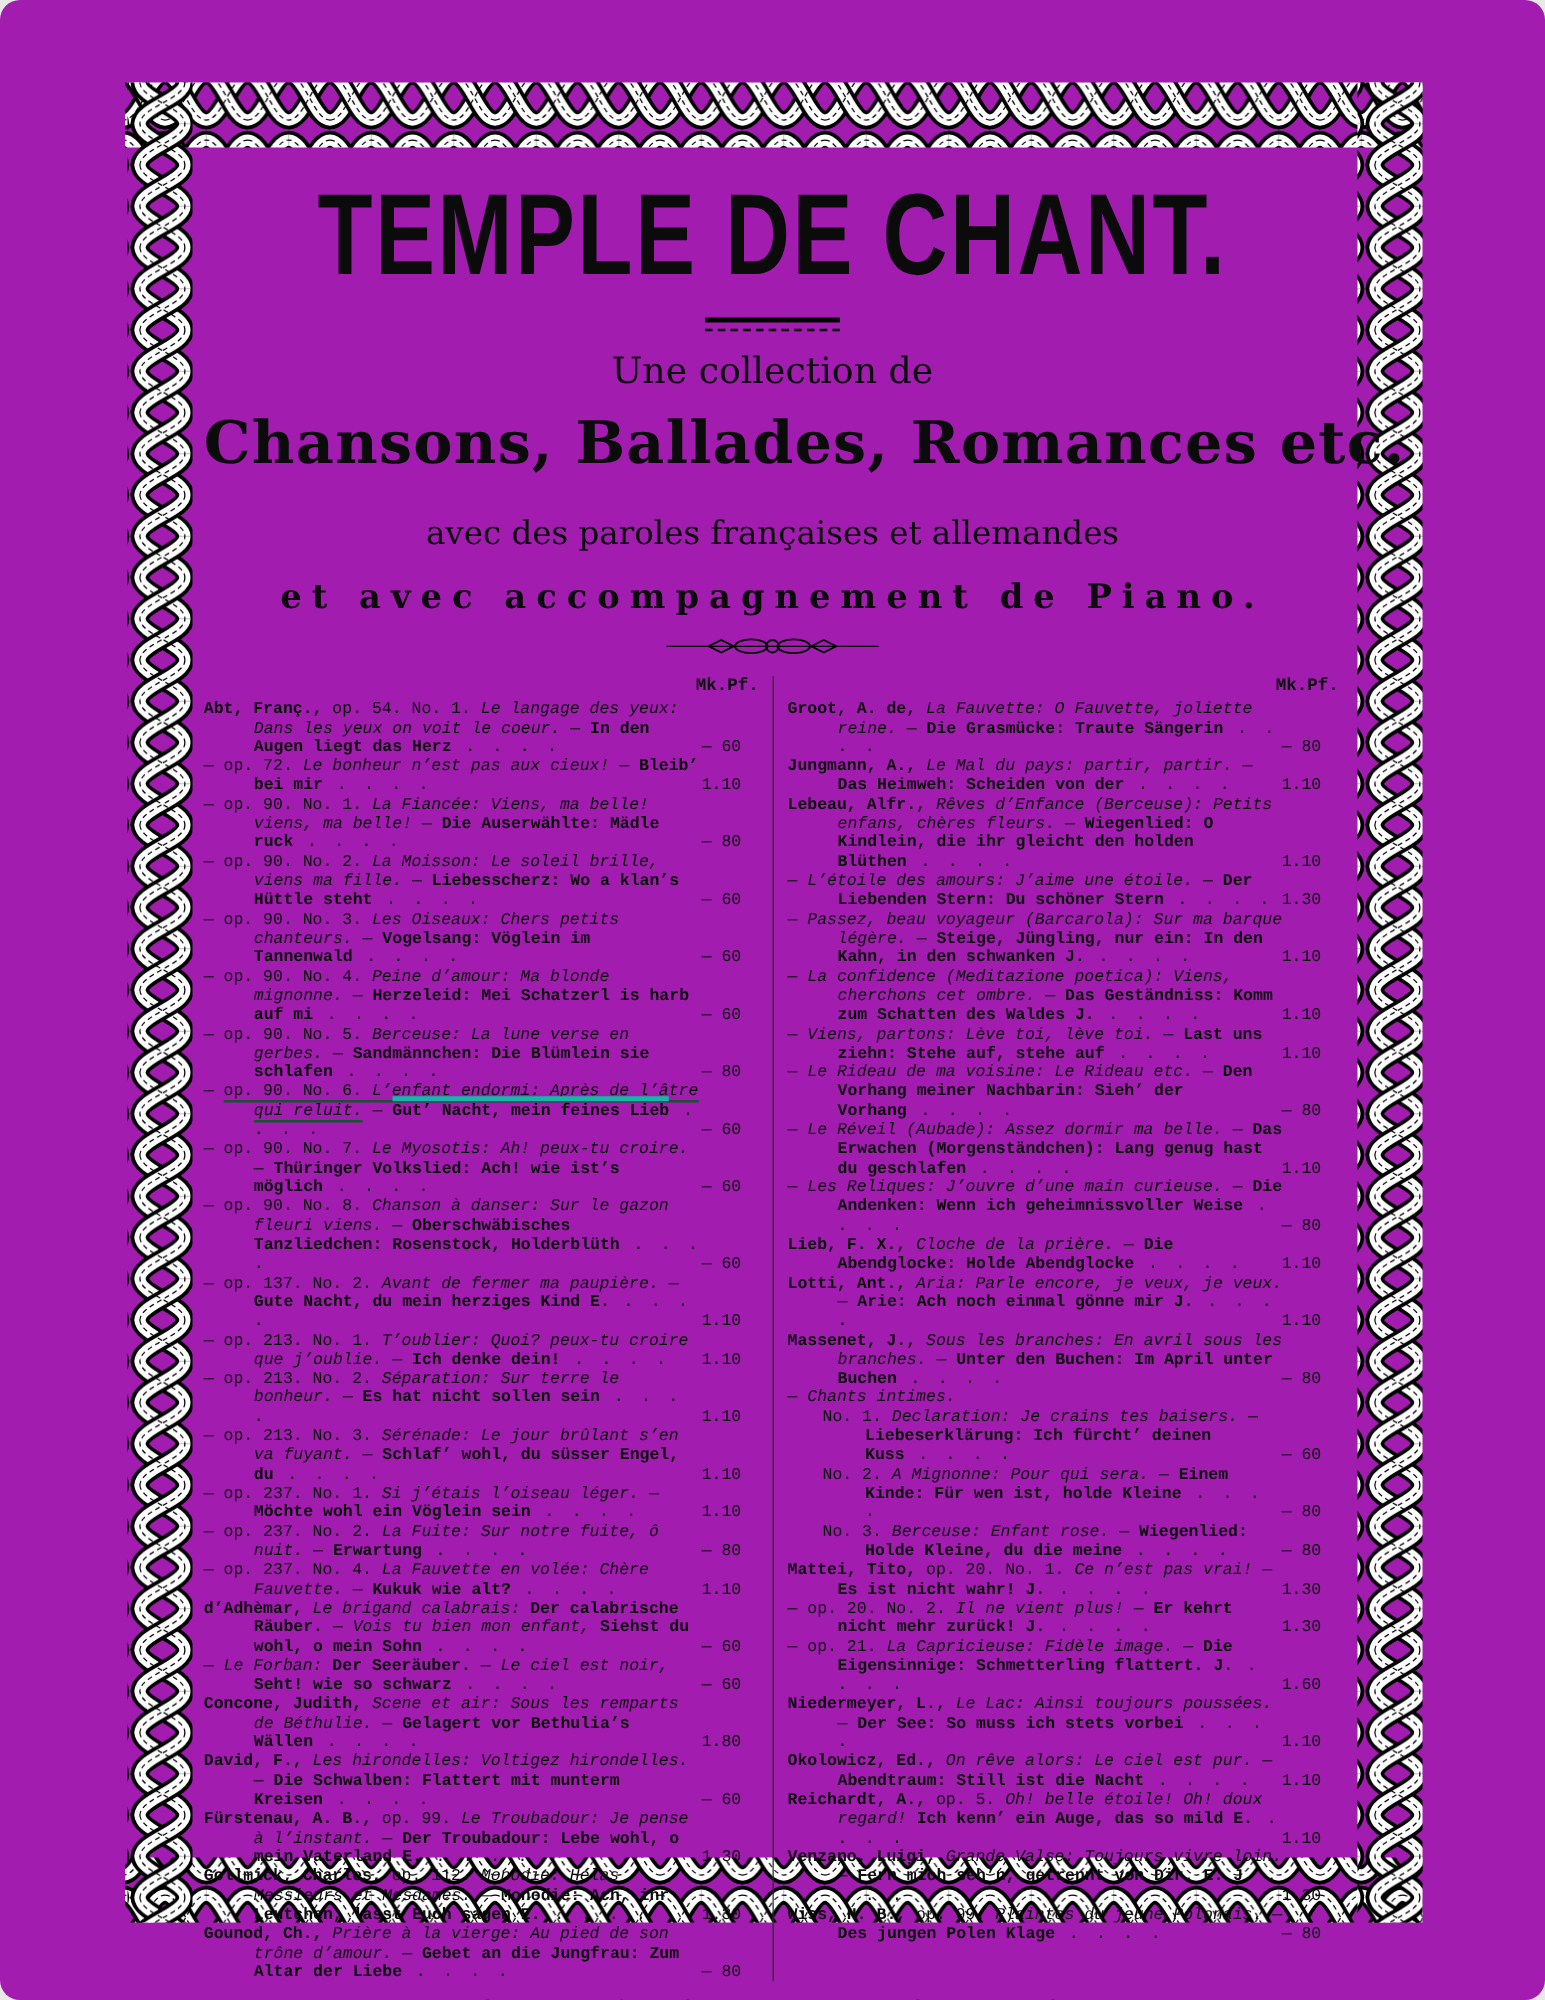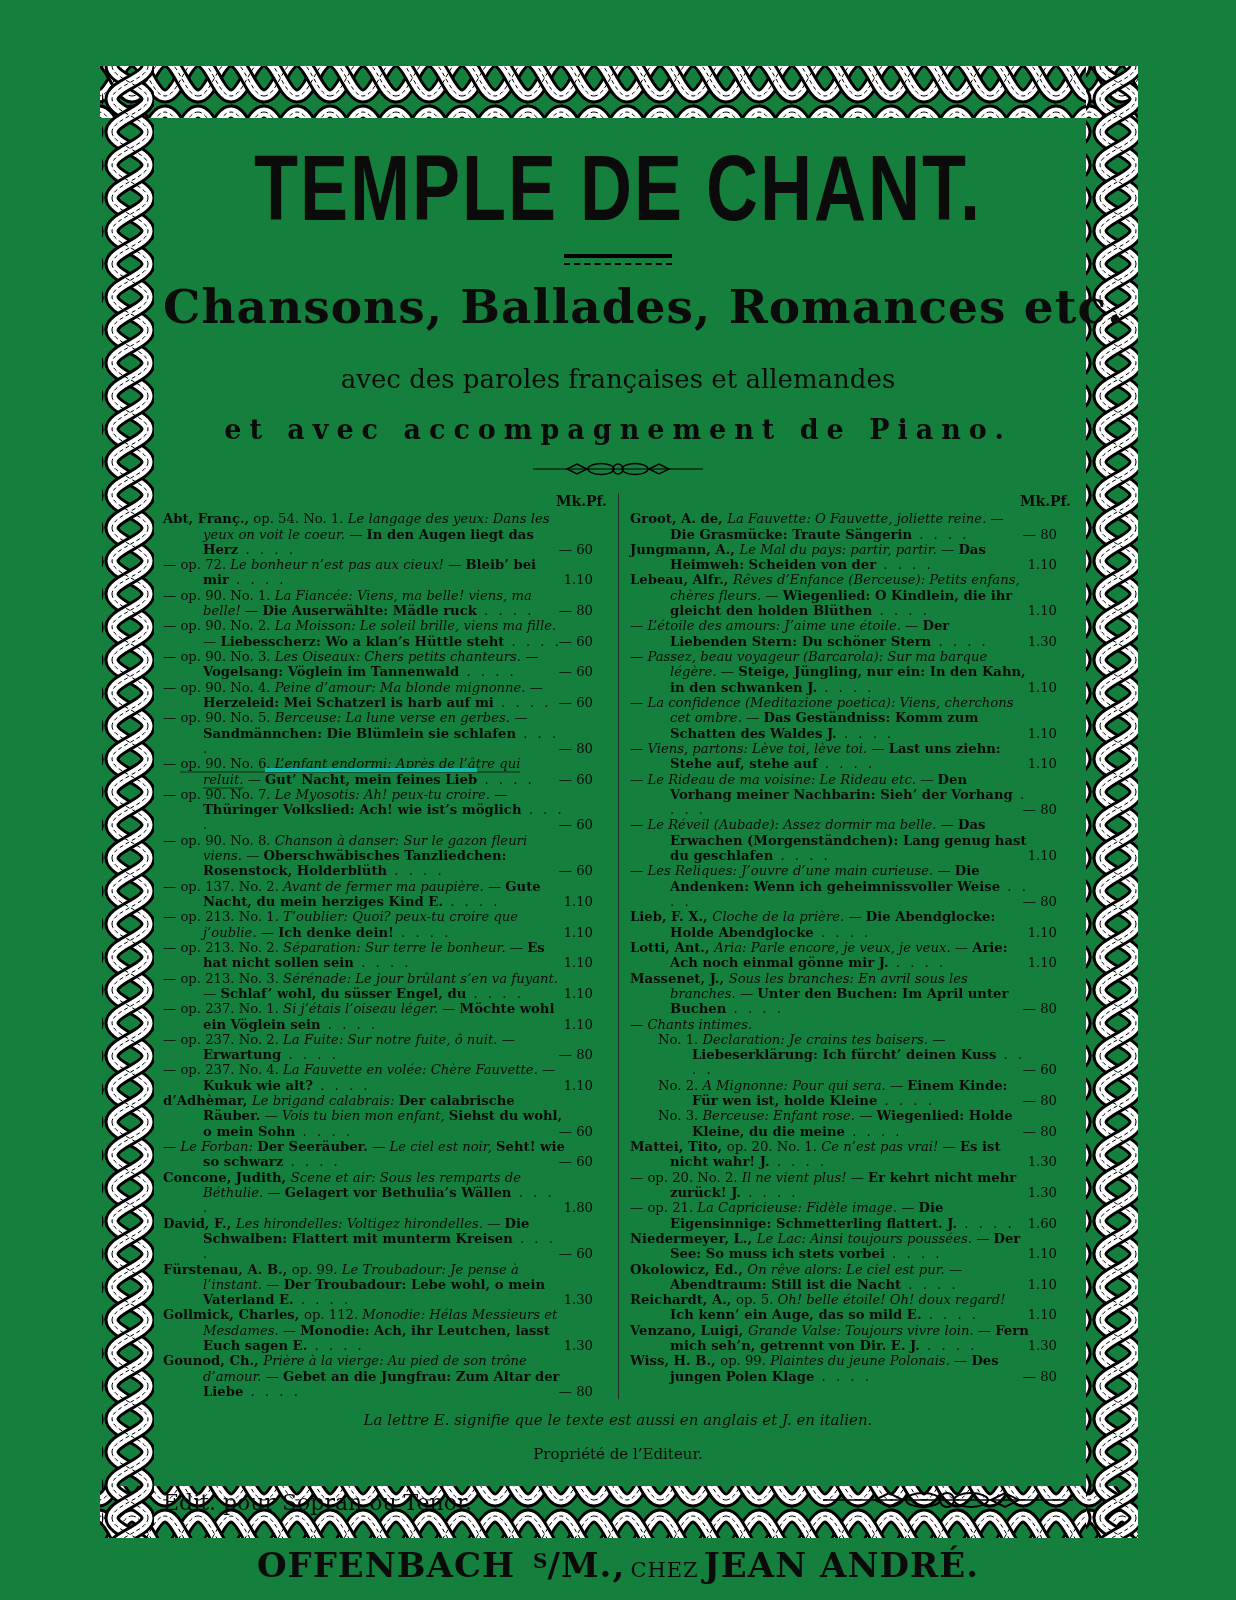--- a/index.html
+++ b/index.html
@@ -1,19 +1,20 @@
 <!DOCTYPE html>
 <html><head>
 <meta charset="utf-8">
 <style>
   html,body{margin:0;padding:0;background:#e8e8e8;}
   .page{
-    position:relative;width:1236px;height:1600px;background:#15803d;
+    position:relative;width:1236px;height:1600px;background:#a21caf;
     overflow:hidden;color:#0b0b0b;font-family:"DejaVu Serif",serif;
     margin:0 auto;
+    border-radius:16px;
   }
   .border-svg{position:absolute;left:0;top:0;width:1236px;height:1600px;}
   .content{position:absolute;left:163px;top:130px;width:910px;height:1352px;}
 
   
   .masthead{text-align:center;}
   .title{
     font-family:"Liberation Sans",sans-serif;font-weight:bold;
     font-size:72px;letter-spacing:2px;white-space:nowrap;
     transform:scaleY(1.28);transform-origin:top center;
@@ -23,21 +24,21 @@
     width:108px;height:5px;margin:36px auto 14px auto;
     border-top:4px solid #000;border-bottom:2px dashed #000;
   }
   .collection{font-size:29px;margin-top:10px;}
   .chansons{font-size:47px;font-weight:bold;letter-spacing:1px;margin-top:14px;white-space:nowrap;}
   .paroles{font-size:26px;margin-top:30px;}
   .piano{font-size:27px;font-weight:bold;letter-spacing:8px;margin-top:20px;white-space:nowrap;}
   .ornament{margin-top:14px;}
 
   
-  .catalog{display:flex;margin-top:10px;}
+  .catalog{display:flex;margin-top:10px;font-family:Liberation Mono, monospace;}
   .col{width:50%;box-sizing:border-box;font-size:13.2px;line-height:1.16;}
   .col-left{padding-right:9px;}
   .col-right{border-left:1px solid #2a2a2a;padding-left:11px;}
   .mkpf{text-align:right;font-weight:bold;font-size:14px;padding-right:2px;margin-bottom:2px;}
   .entry{position:relative;padding-left:40px;text-indent:-40px;padding-right:44px;}
   .entry.sub{padding-left:62px;text-indent:-34px;}
   .price{position:absolute;right:16px;bottom:0;text-indent:0;white-space:nowrap;}
   .b{font-weight:bold;}
   .g{font-weight:bold;}
   .i{font-style:italic;}
@@ -87,20 +88,21 @@
     <rect x="100" y="1486" width="1038" height="52" fill="url(#ropeH)"></rect>
     <rect x="102" y="66" width="52" height="1472" fill="url(#ropeV)"></rect>
     <rect x="1086" y="66" width="52" height="1472" fill="url(#ropeV)"></rect>
   </svg>
 
   <div class="content">
 
     <div class="masthead">
       <div class="title">TEMPLE DE CHANT.</div>
       <div class="title-rule"></div>
+      <div class="collection">Une collection de</div>
       <div class="chansons">Chansons, Ballades, Romances etc.</div>
       <div class="paroles">avec des paroles françaises et allemandes</div>
       <div class="piano">et avec accompagnement de Piano.</div>
       <div class="ornament">
         <svg width="170" height="20" viewBox="0 0 170 20" xmlns="http://www.w3.org/2000/svg">
           <line x1="0" y1="10" x2="170" y2="10" stroke="#000" stroke-width="1"></line>
           <polygon points="34,10 44,5 54,10 44,15" fill="none" stroke="#000" stroke-width="1.5"></polygon>
           <ellipse cx="68" cy="10" rx="13" ry="5.5" fill="none" stroke="#000" stroke-width="1.5"></ellipse>
           <circle cx="85" cy="10" r="5" fill="none" stroke="#000" stroke-width="1.5"></circle>
           <ellipse cx="102" cy="10" rx="13" ry="5.5" fill="none" stroke="#000" stroke-width="1.5"></ellipse>

